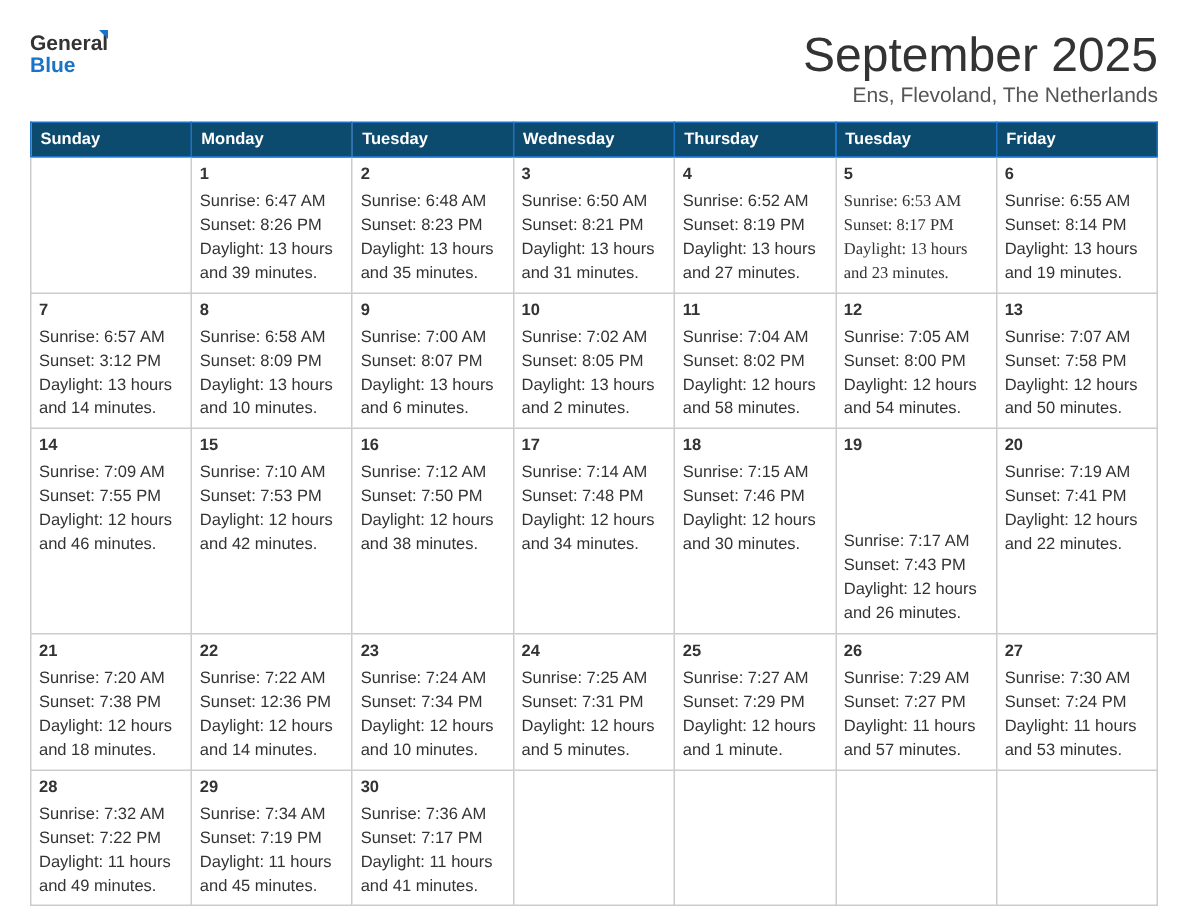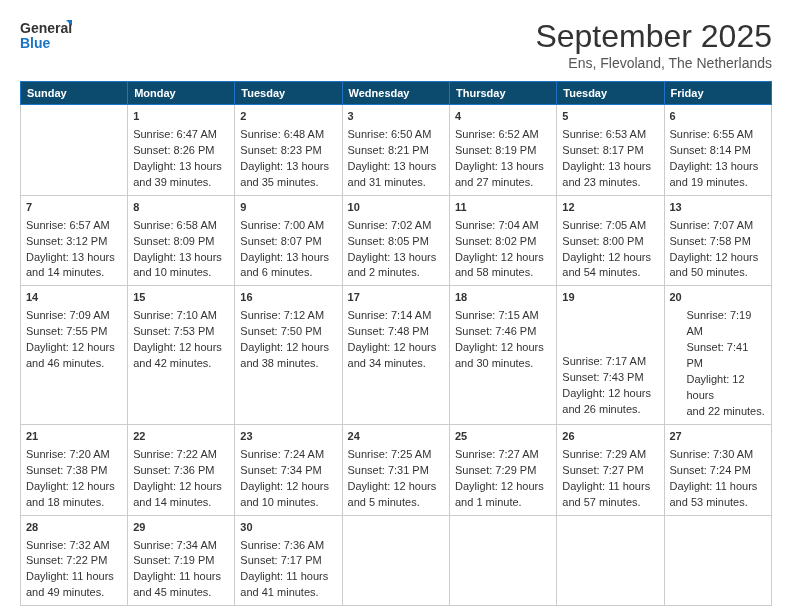--- a/index.html
+++ b/index.html
@@ -134,21 +134,21 @@
           </td>
           <td>
             <span class="cell-date">4</span>
             <div class="cell-info" style="white-space: pre-line;">Sunrise: 6:52 AM
 Sunset: 8:19 PM
 Daylight: 13 hours
 and 27 minutes.</div>
           </td>
           <td>
             <span class="cell-date">5</span>
-            <div class="cell-info" style="white-space: pre-line;">Sunrise: 6:53 AM
+            <div class="cell-info" style="white-space: pre-line; font-family: Liberation Serif, serif;">Sunrise: 6:53 AM
 Sunset: 8:17 PM
 Daylight: 13 hours
 and 23 minutes.</div>
           </td>
           <td>
             <span class="cell-date">6</span>
             <div class="cell-info" style="white-space: pre-line;">Sunrise: 6:55 AM
 Sunset: 8:14 PM
 Daylight: 13 hours
 and 19 minutes.</div>
@@ -243,38 +243,38 @@
           </td>
           <td>
             <span class="cell-date">19</span>
             <div class="cell-info" style="white-space: pre-line; margin-top: 48px;">Sunrise: 7:17 AM
 Sunset: 7:43 PM
 Daylight: 12 hours
 and 26 minutes.</div>
           </td>
           <td>
             <span class="cell-date">20</span>
-            <div class="cell-info" style="white-space: pre-line; margin-left: 17px;">Sunrise: 7:19 AM
+            <div class="cell-info" style="white-space: pre-line;">Sunrise: 7:19 AM
 Sunset: 7:41 PM
 Daylight: 12 hours
 and 22 minutes.</div>
           </td>
         </tr>
         <tr>
           <td>
             <span class="cell-date">21</span>
             <div class="cell-info" style="white-space: pre-line;">Sunrise: 7:20 AM
 Sunset: 7:38 PM
 Daylight: 12 hours
 and 18 minutes.</div>
           </td>
           <td>
             <span class="cell-date">22</span>
             <div class="cell-info" style="white-space: pre-line;">Sunrise: 7:22 AM
-Sunset: 7:36 PM
+Sunset: 12:36 PM
 Daylight: 12 hours
 and 14 minutes.</div>
           </td>
           <td>
             <span class="cell-date">23</span>
             <div class="cell-info" style="white-space: pre-line;">Sunrise: 7:24 AM
 Sunset: 7:34 PM
 Daylight: 12 hours
 and 10 minutes.</div>
           </td>

